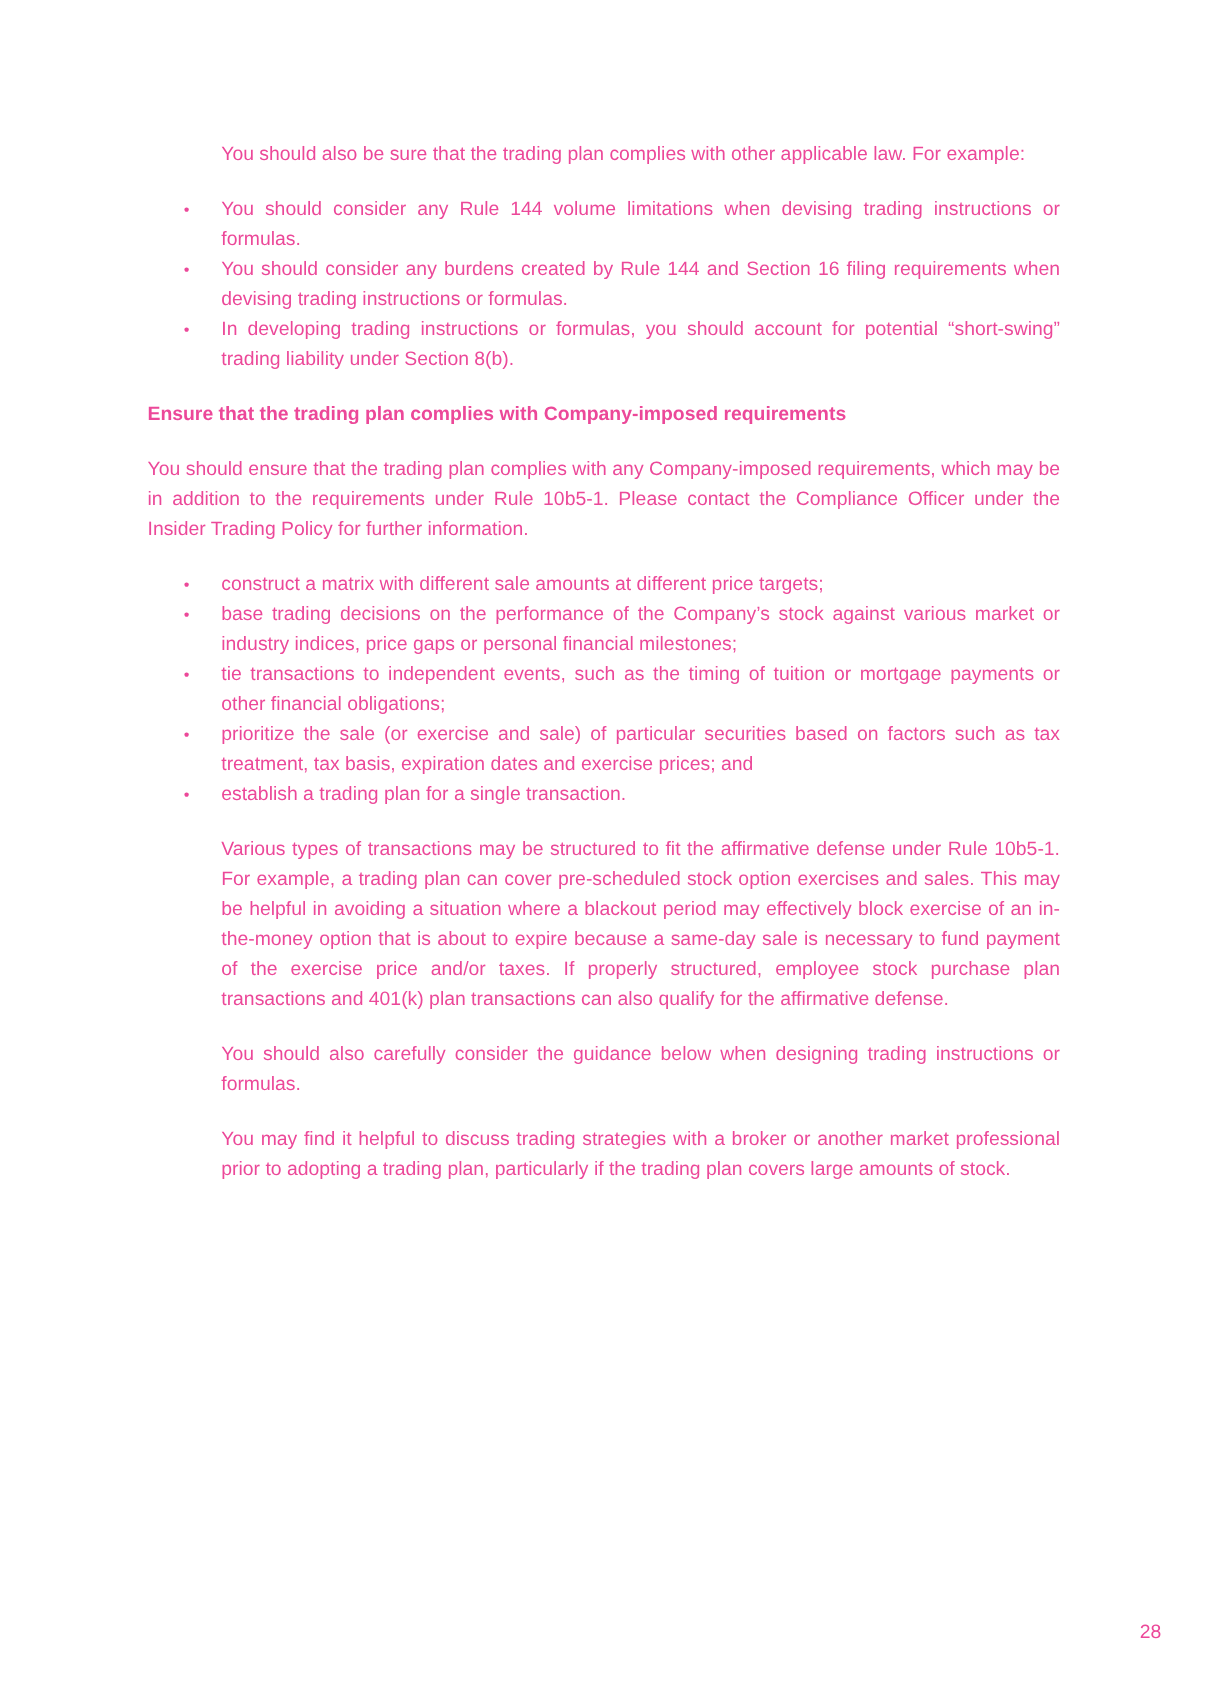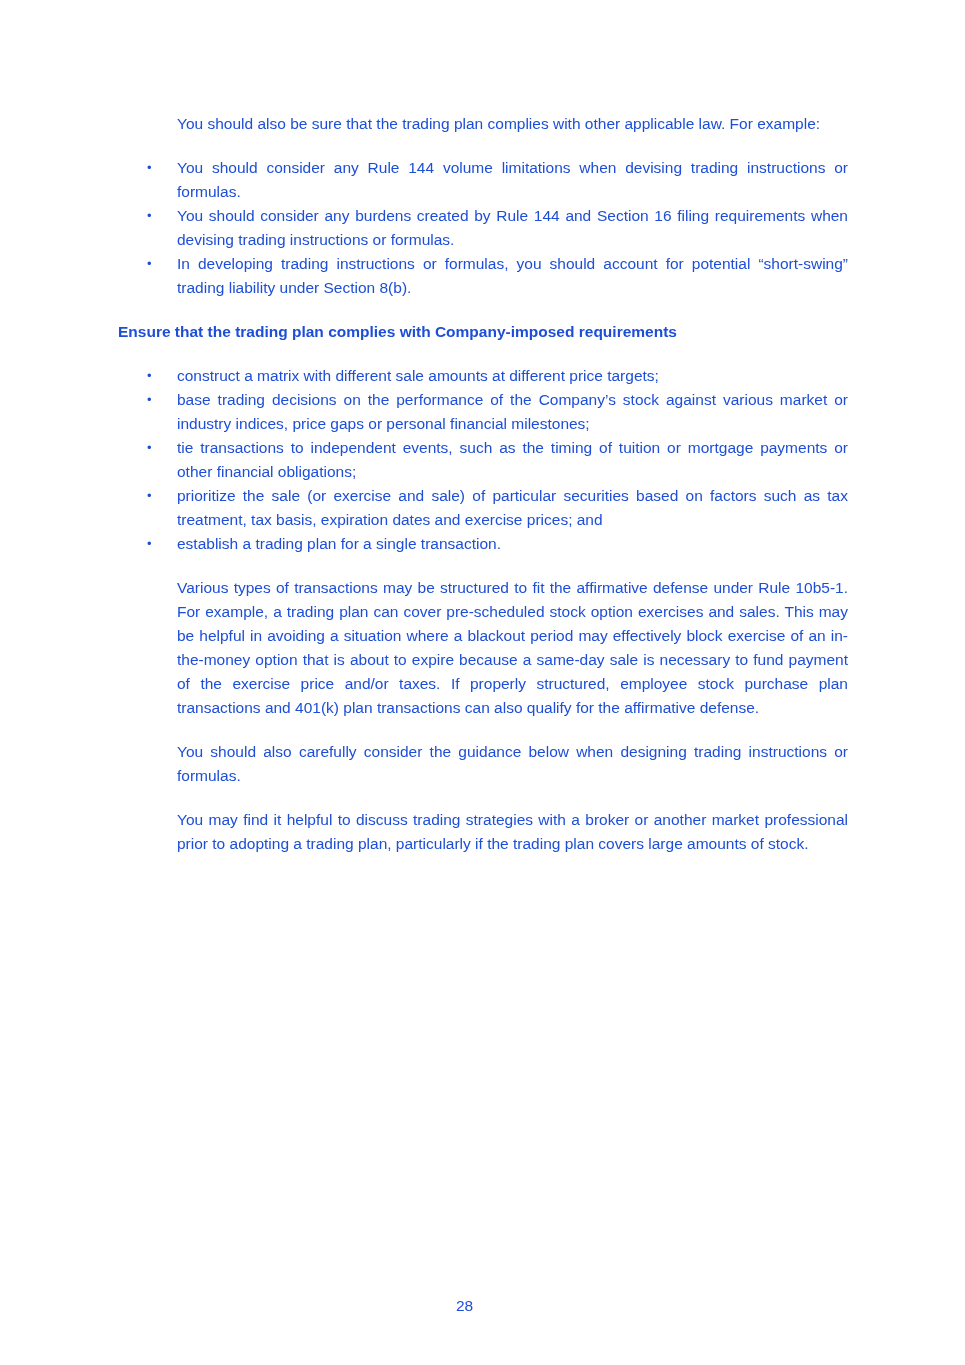--- a/index.html
+++ b/index.html
@@ -6,21 +6,21 @@
     margin: 0;
     padding: 0;
     background: #ffffff;
   }
   .page {
     position: relative;
     width: 929px;
     height: 1365px;
     background: #ffffff;
     font-family: "Liberation Sans", sans-serif;
-    color: #1d4ed8;
+    color: #ec4899;
     overflow: hidden;
   }
   .content {
     position: absolute;
     left: 118px;
     top: 112px;
     width: 730px;
     font-size: 15.5px;
     line-height: 24px;
   }
@@ -55,21 +55,21 @@
     text-align: justify;
   }
   .continued {
     text-align-last: justify;
   }
   .page-number {
     position: absolute;
     top: 1294px;
     left: 0;
     width: 100%;
-    text-align: center;
+    text-align: right;
     font-size: 15.5px;
     line-height: 24px;
   }
 </style>
 </head>
 <body>
 
 <div class="page">
   <div class="content">
 
@@ -85,20 +85,21 @@
         <div class="bullet-body">You should consider any burdens created by Rule 144 and Section 16 filing requirements when devising trading instructions or formulas.</div>
       </div>
       <div class="bullet-row">
         <span class="bullet-marker">•</span>
         <div class="bullet-body">In developing trading instructions or formulas, you should account for potential “short-swing” trading liability under Section 8(b).</div>
       </div>
     </div>
 
     <p class="heading">Ensure that the trading plan complies with Company-imposed requirements</p>
 
+    <p class="para">You should ensure that the trading plan complies with any Company-imposed requirements, which may be in addition to the requirements under Rule 10b5-1. Please contact the Compliance Officer under the Insider Trading Policy for further information.</p>
 
 
 
     <div class="bullet-list">
       <div class="bullet-row">
         <span class="bullet-marker">•</span>
         <div class="bullet-body">construct a matrix with different sale amounts at different price targets;</div>
       </div>
       <div class="bullet-row">
         <span class="bullet-marker">•</span>

